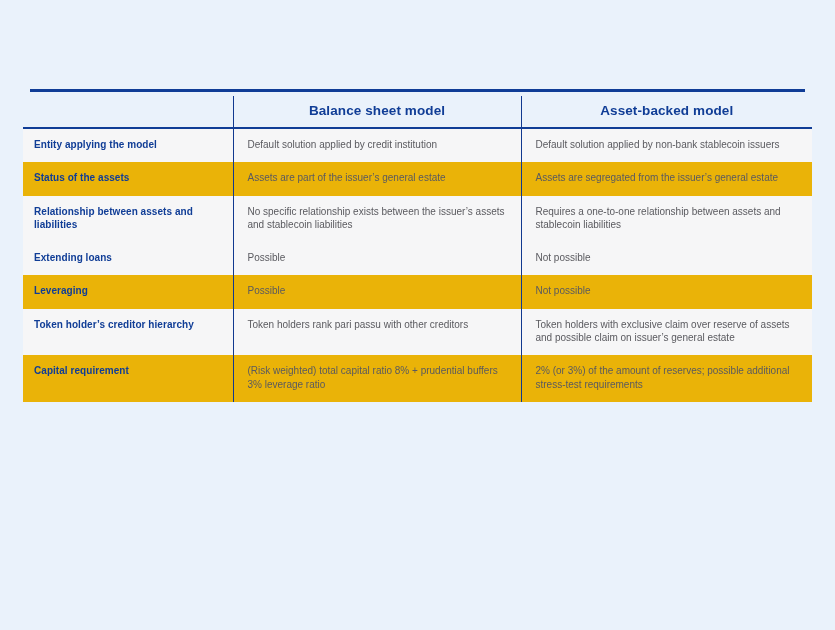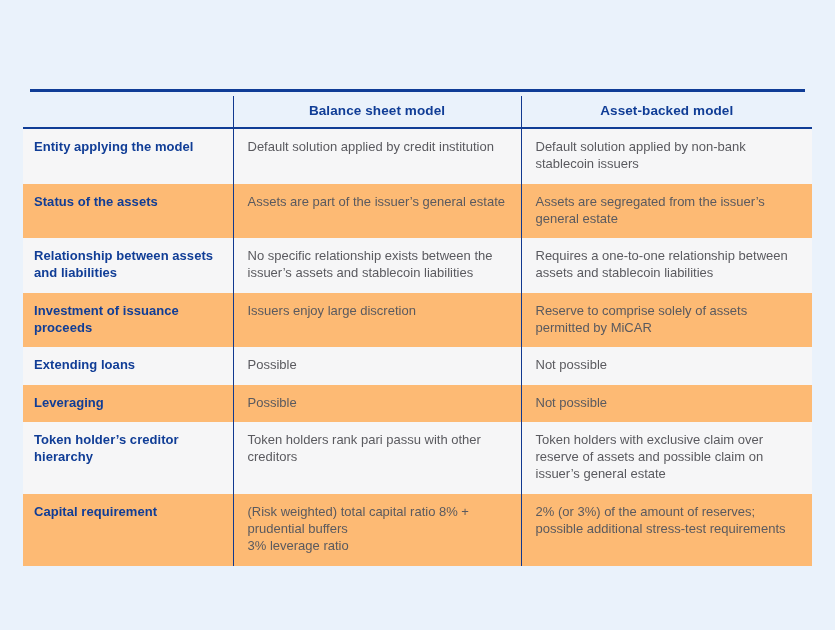--- a/index.html
+++ b/index.html
@@ -83,25 +83,25 @@
   }
   thead th.hdr-blank {
     border-bottom: 2px solid #103d96;
   }
   thead th.sep,
   tbody td.sep {
     border-left: 1.5px solid #11398f;
   }
 
   tbody tr.odd  td { background: #f6f6f7; }
-  tbody tr.even td { background: #fdba74; }
+  tbody tr.even td { background: #eab308; }
 
   tbody td {
     vertical-align: top;
-    font-size: 13px;
+    font-size: 10px;
     line-height: 1.33;
     color: #5a5a5f;
     padding: 9px 14px 11px 14px;
   }
   tbody td.rowlabel {
     color: #103d96;
     font-weight: bold;
     padding-left: 11px;
     padding-right: 10px;
     letter-spacing: 0.05px;
@@ -145,25 +145,20 @@
           <td class="sep">Assets are part of the issuer’s general estate</td>
           <td class="sep">Assets are segregated from the issuer’s general estate</td>
         </tr>
 
         <tr class="odd">
           <td class="rowlabel">Relationship between assets and liabilities</td>
           <td class="sep">No specific relationship exists between the issuer’s assets and stablecoin liabilities</td>
           <td class="sep">Requires a one-to-one relationship between assets and stablecoin liabilities</td>
         </tr>
 
-        <tr class="even">
-          <td class="rowlabel">Investment of issuance proceeds</td>
-          <td class="sep">Issuers enjoy large discretion</td>
-          <td class="sep">Reserve to comprise solely of assets permitted by MiCAR</td>
-        </tr>
 
         <tr class="odd">
           <td class="rowlabel">Extending loans</td>
           <td class="sep">Possible</td>
           <td class="sep">Not possible</td>
         </tr>
 
         <tr class="even">
           <td class="rowlabel">Leveraging</td>
           <td class="sep">Possible</td>

